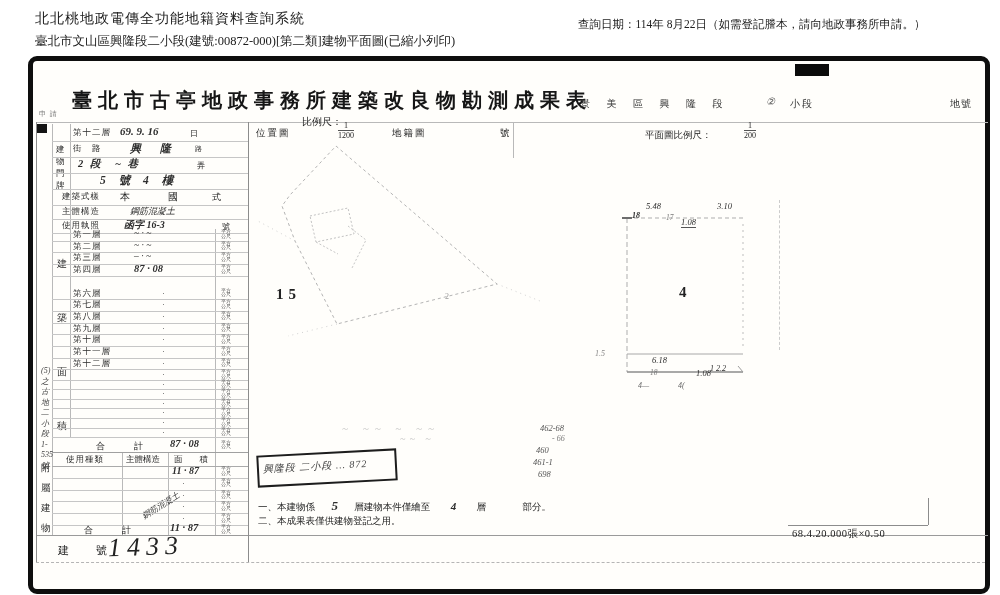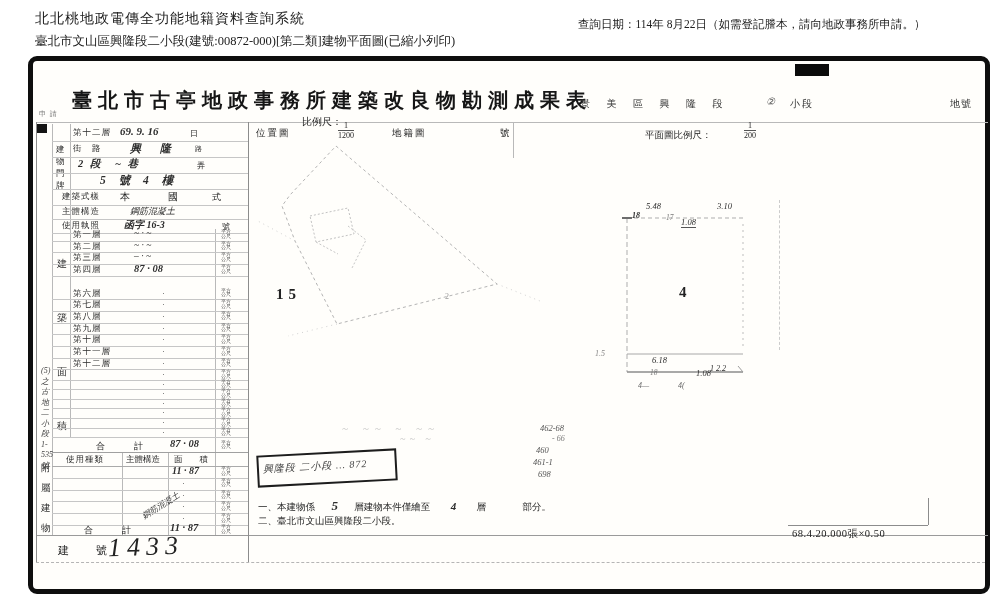--- a/index.html
+++ b/index.html
@@ -313,20 +313,20 @@
   </div>
 
   <div class="abs" style="left:258px;top:498px;font-size:9.5px;">
     <span>一、本建物係</span>
     <span class="hw" style="font-size:13px;font-weight:bold;margin:0 14px;">5</span>
     <span>層建物本件僅繪至</span>
     <span class="hw" style="font-size:11px;font-weight:bold;margin:0 18px;">4</span>
     <span>層</span>
     <span style="margin-left:34px;">部分。</span>
   </div>
-  <div class="abs" style="left:258px;top:515px;font-size:9.5px;">二、臺北市文山區興隆段二小段。</div>
+  <div class="abs" style="left:258px;top:515px;font-size:9.5px;">二、本成果表僅供建物登記之用。</div>
 
 
   <div class="ln" style="left:788px;top:525px;width:140px;height:1px;background:#8c8c8c;"></div>
   <div class="ln" style="left:928px;top:498px;width:1px;height:27px;background:#8c8c8c;"></div>
   <div class="abs" style="left:792px;top:527px;font-size:10.5px;letter-spacing:0.5px;">68.4.20.000張×0.50</div>
 
 </div>
 
 </body></html>

